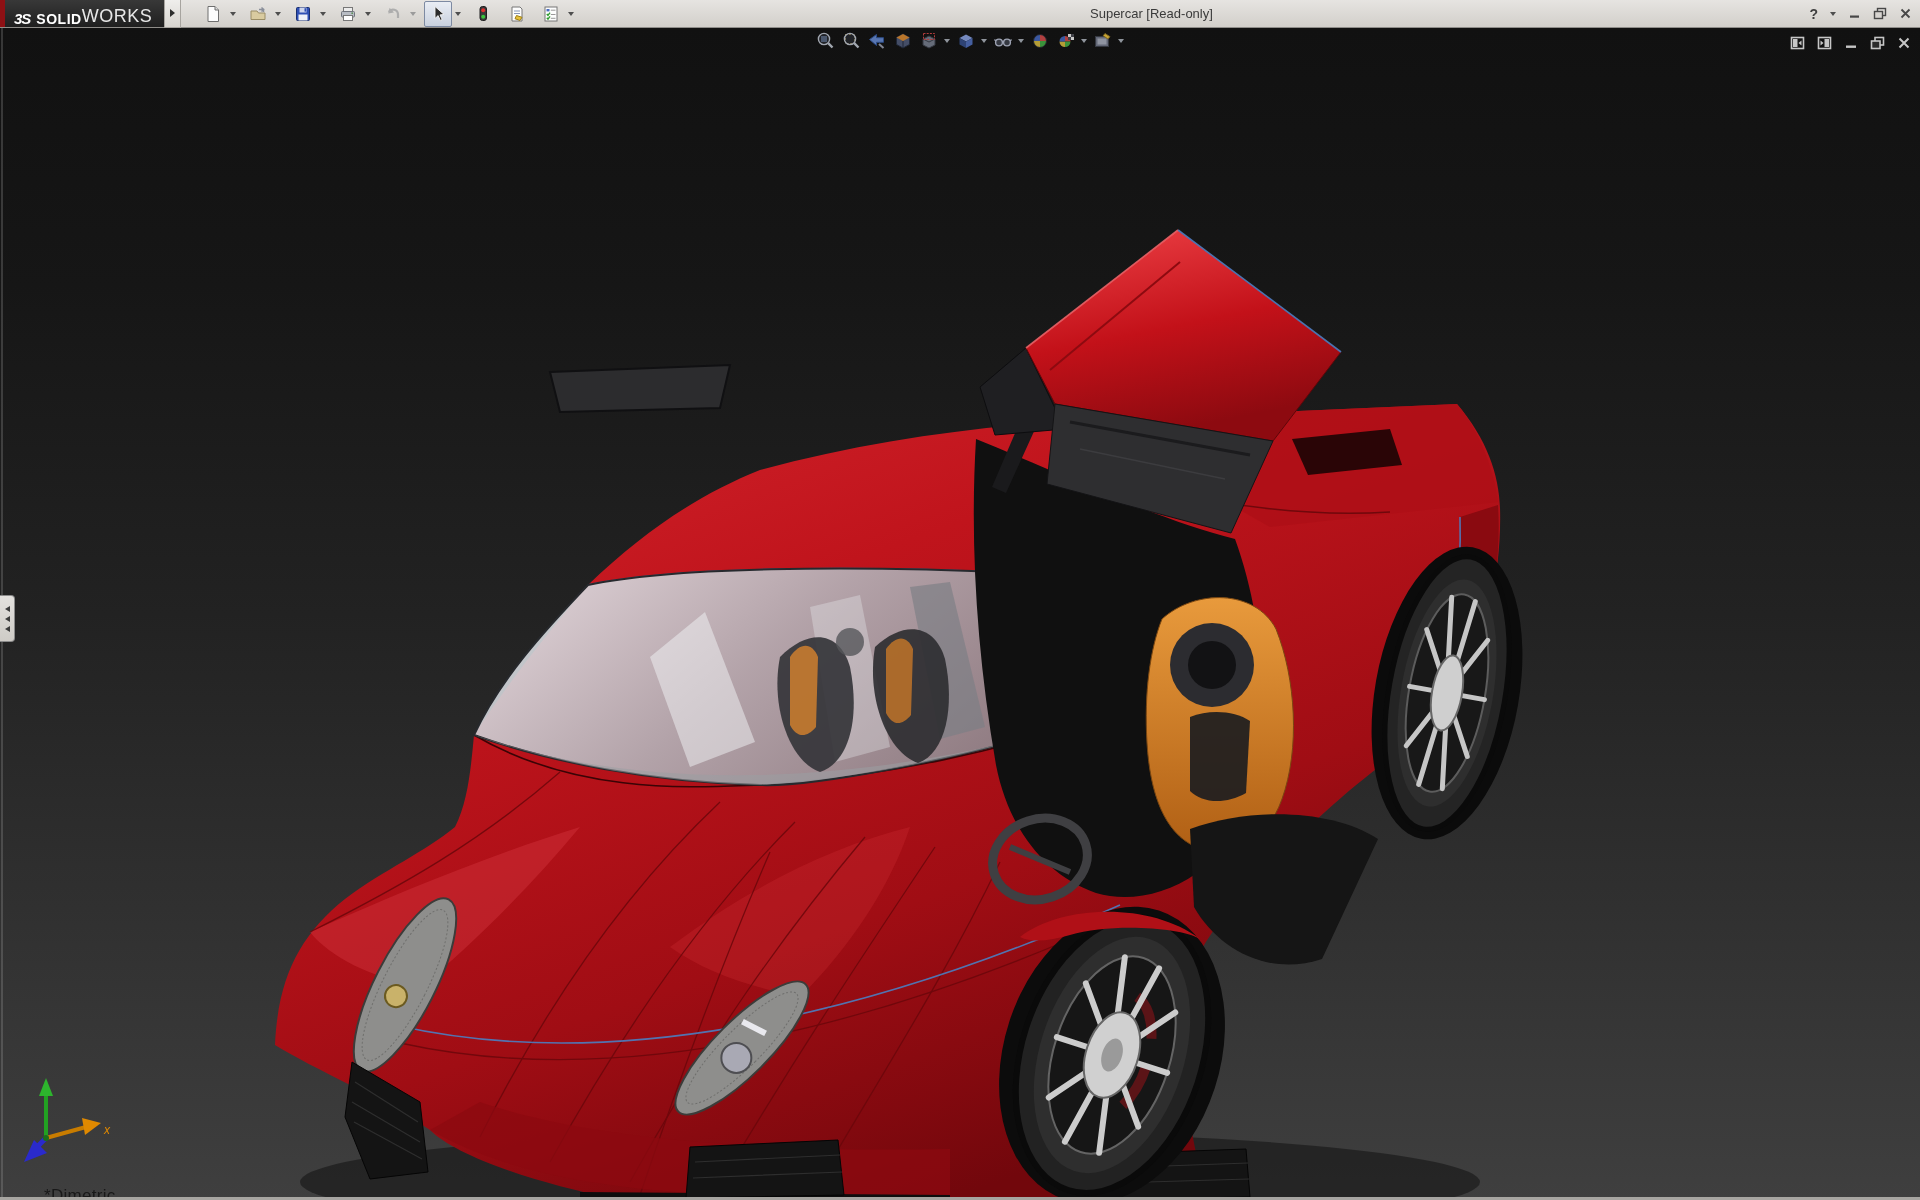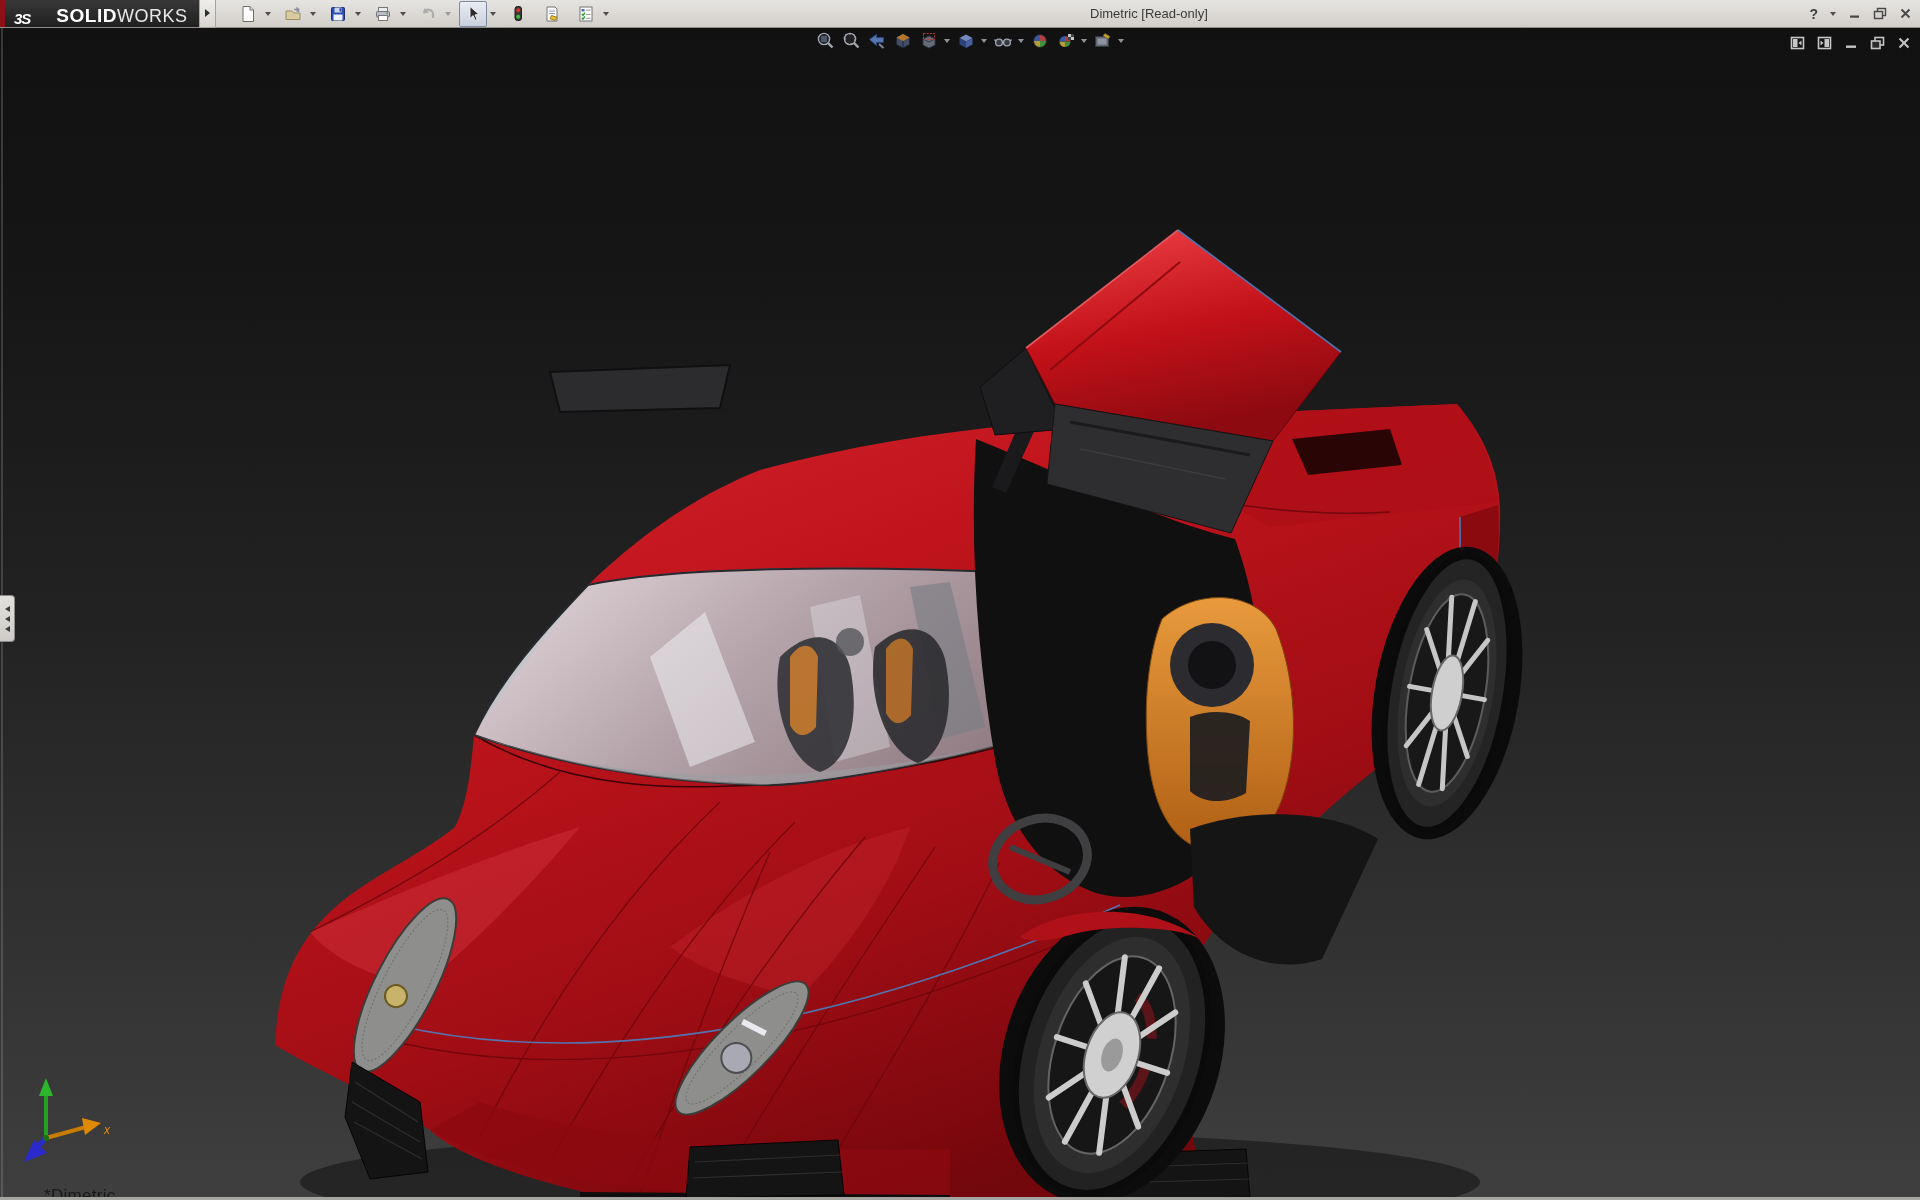--- a/index.html
+++ b/index.html
@@ -7,21 +7,21 @@
        font-family:"Liberation Sans",sans-serif;background:#3e3e3e;user-select:none;}
 
   
   .titlebar{position:absolute;top:0;left:0;width:100%;height:27px;
     background:linear-gradient(#e6e4e1,#d2cfca);border-bottom:1px solid #8f8d89;
     display:flex;align-items:center;z-index:50;}
   .brand-box{position:relative;height:27px;display:flex;align-items:flex-end;
     background:linear-gradient(#383838,#1f1f1f);padding:0 12px 0 14px;}
   .brand-box::before{content:"";position:absolute;left:0;top:0;width:5px;height:100%;background:#8e1014;}
   .brand-glyph{color:#fff;font-style:italic;font-weight:bold;font-size:15px;margin-right:6px;letter-spacing:-1px;}
-  .brand-bold{color:#fff;font-weight:bold;font-size:19px;letter-spacing:.5px;margin-left:20px;}
+  .brand-bold{color:#fff;font-weight:bold;font-size:14px;letter-spacing:.5px;}
   .brand-light{color:#e8e8e8;font-weight:normal;font-size:18px;letter-spacing:.5px;}
   .flyout-btn{width:15px;height:27px;background:linear-gradient(#efeeec,#d8d5d0);
     border:1px solid #a7a49f;border-top:none;display:flex;align-items:center;justify-content:center;}
   .flyout-arrow{width:0;height:0;border-left:5px solid #2e2e2e;border-top:4px solid transparent;border-bottom:4px solid transparent;}
 
   .toolbar{display:flex;align-items:center;margin-left:18px;height:27px;}
   .tb-group{display:flex;align-items:center;margin-right:6px;}
   .tb-btn{width:26px;height:24px;display:flex;align-items:center;justify-content:center;border:1px solid transparent;border-radius:2px;}
   .tb-btn.active{border:1px solid #7d8aa2;background:linear-gradient(#e9edf4,#c9d1de);}
   .tb-caret{width:11px;height:24px;display:flex;align-items:center;justify-content:center;}
@@ -187,21 +187,21 @@
             <path d="M4.8 12.8 l1.2 1.4 2 -2.8" stroke="#2f9e2f" fill="none" stroke-width="1.4"></path>
             <line x1="8.8" y1="13.3" x2="13.5" y2="13.3" stroke="#999"></line>
           </svg>
         </div>
         <div class="tb-caret">
             <span class="caret-down"></span>
           </div>
       </div>
     </div>
 
-    <div class="doc-title">Dimetric [Read-only]</div>
+    <div class="doc-title">Supercar [Read-only]</div>
 
     <div class="win-controls">
       <div class="wc-btn">
         <span class="help-q">?</span>
       </div>
       <div class="wc-btn">
           <span class="caret-down"></span>
         </div>
       <div class="wc-btn">
         <svg width="13" height="13" viewBox="0 0 13 13">

